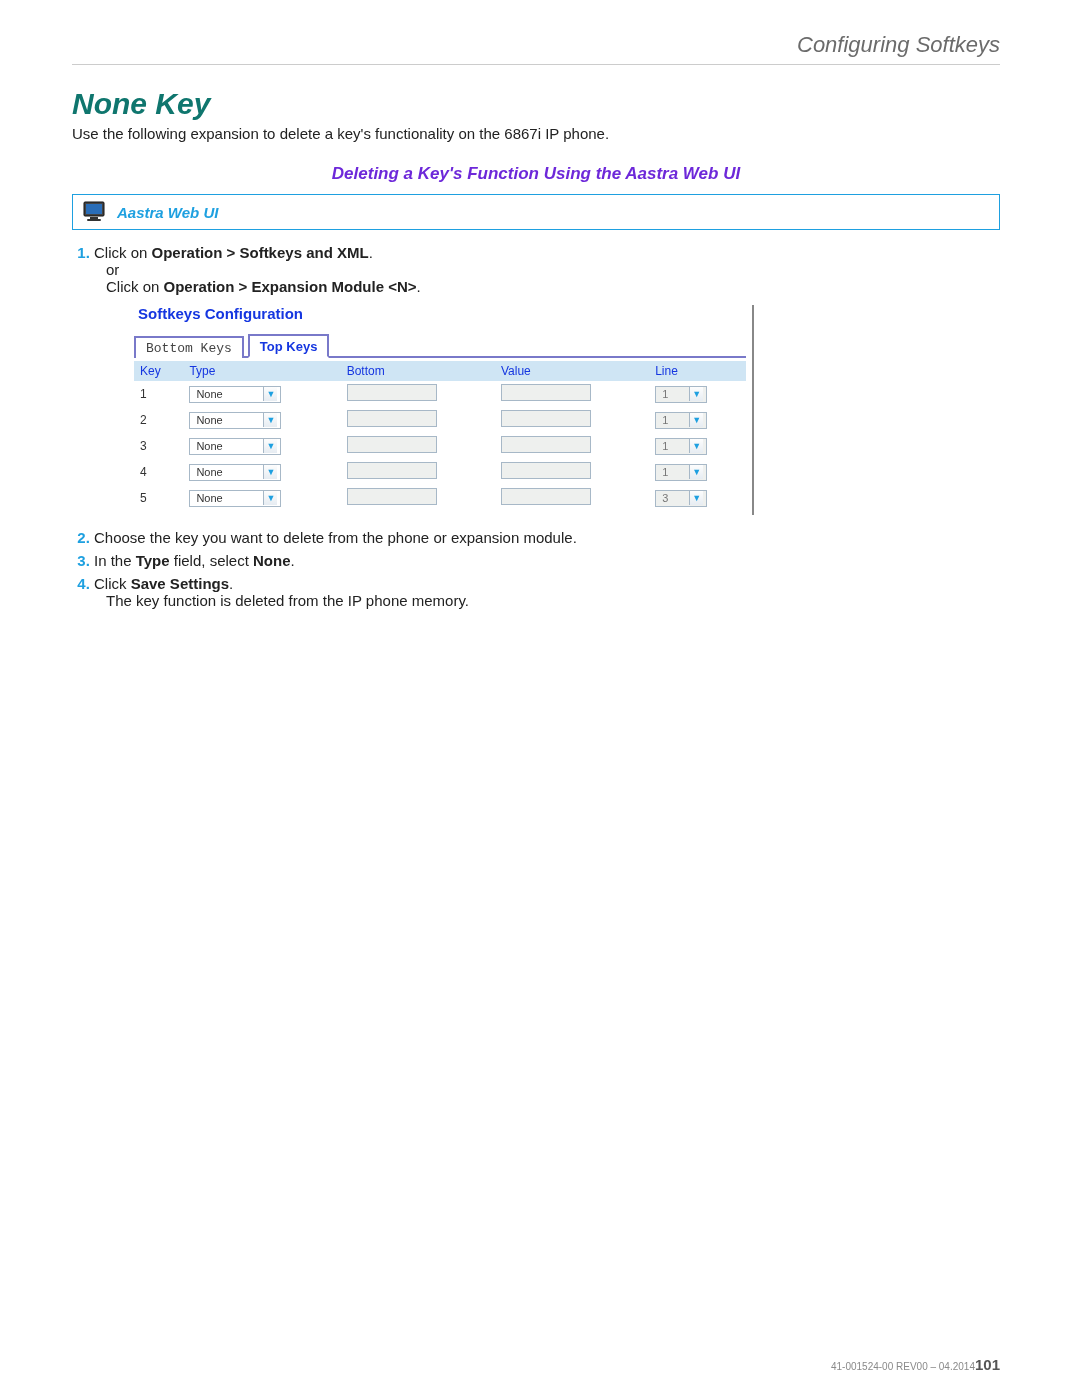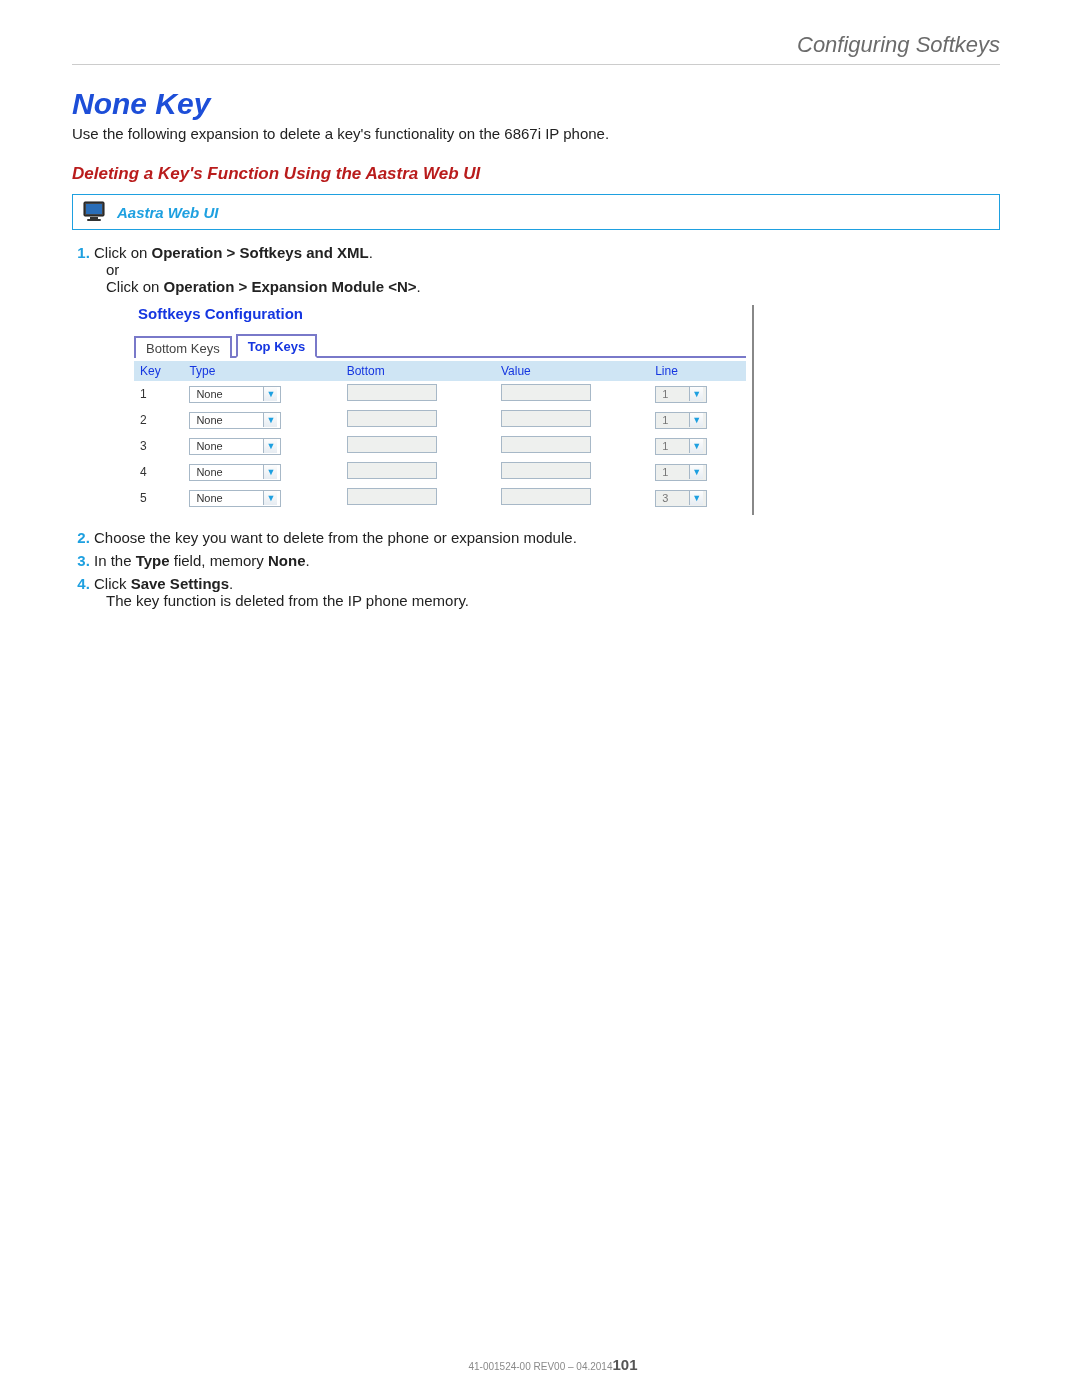--- a/index.html
+++ b/index.html
@@ -19,33 +19,34 @@
     color: #6b6b6b;
     font-style: italic;
     font-size: 22px;
     text-align: right;
     border-bottom: 1px solid #ccc;
     padding-bottom: 6px;
     margin: 0 0 22px 0;
     font-weight: 400;
   }
   .section-title {
-    color: #1d4ed8;
+    color: #0f766e;
     font-style: italic;
     font-size: 30px;
     font-weight: 700;
     margin: 0 0 4px 0;
   }
   .intro { font-size: 15px; margin: 2px 0 22px 0; }
   .subsection-title {
-    color: #b91c1c;
+    color: #6d28d9;
     font-style: italic;
     font-weight: 700;
     font-size: 17px;
     margin: 14px 0 10px 0;
+    text-align: center;
   }
   .ui-box {
     border: 1px solid #1ea0e0;
     padding: 6px 10px;
     display: flex;
     align-items: center;
     gap: 10px;
     margin-bottom: 14px;
   }
   .ui-box-label {
@@ -91,21 +92,21 @@
     border: 2px solid #7979c9;
     border-bottom: none;
     padding: 3px 10px 2px 10px;
     font-family: Arial, sans-serif;
     font-size: 13px;
     margin-right: 4px;
     background: #fff;
     position: relative;
     top: 2px;
   }
-  .tab.inactive { color: #444; }
+  .tab.inactive { color: #444; font-family: Liberation Mono, monospace; }
   .tab.active {
     color: #1536e0;
     font-weight: 700;
     border-bottom: 2px solid #fff;
     top: 2px;
     background:#fff;
   }
   table.sc-table {
     width: 100%;
     border-collapse: collapse;
@@ -148,21 +149,21 @@
     font-size: 9px;
     margin-left: 4px;
     background: linear-gradient(#fdfdfd,#e6ecf2);
   }
   .sc-input { width: 90px; background: #eef0ee; }
 
   .footer {
     position: absolute;
     left: 78px; right: 80px; bottom: 24px;
     display: flex;
-    justify-content: center;
+    justify-content: flex-end;
     align-items: baseline;
     font-size: 10px;
     color: #8a8a8a;
     margin-left: 28px;
   }
   .footer .page-num { font-size: 15px; font-weight: 700; color: #555; }
 </style>
 </head>
 <body>
 
@@ -273,21 +274,21 @@
                     <span>3</span>
                     <span class="chev">▼</span>
                   </span></td>
               </tr>
             </tbody>
         </table>
       </div>
     </li>
     <li>Choose the key you want to delete from the phone or expansion module.</li>
     <li>
-      <span>In the </span><span class="bold">Type</span><span> field, memory </span><span class="bold">None</span><span>.</span>
+      <span>In the </span><span class="bold">Type</span><span> field, select </span><span class="bold">None</span><span>.</span>
     </li>
     <li>
       <span>Click </span><span class="bold">Save Settings</span><span>.</span>
       <div class="step-sub">The key function is deleted from the IP phone memory.</div>
     </li>
   </ol>
 
   <div class="footer">
     <span>41-001524-00 REV00 – 04.2014</span>
     <span class="page-num">101</span>

